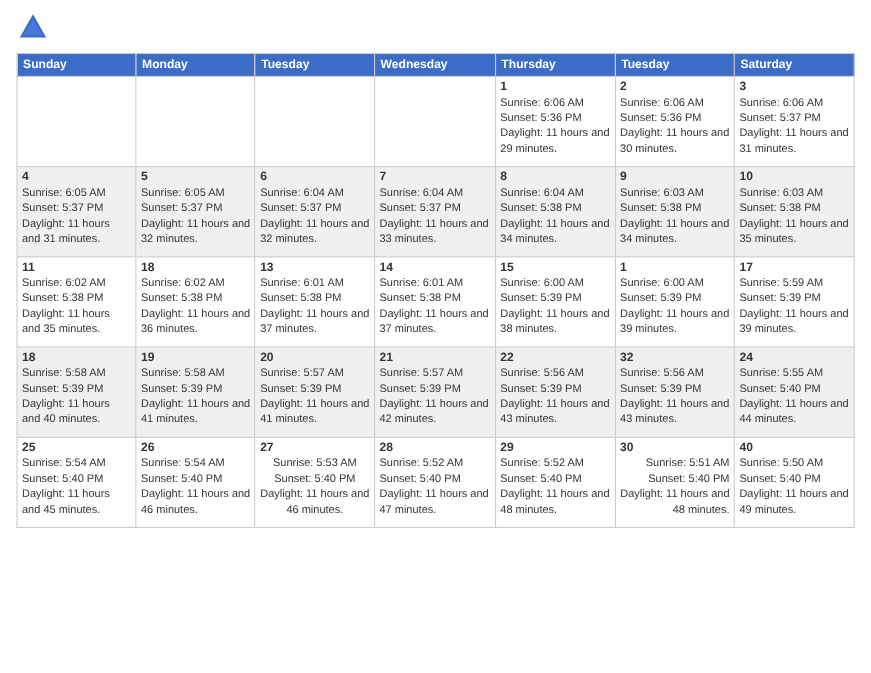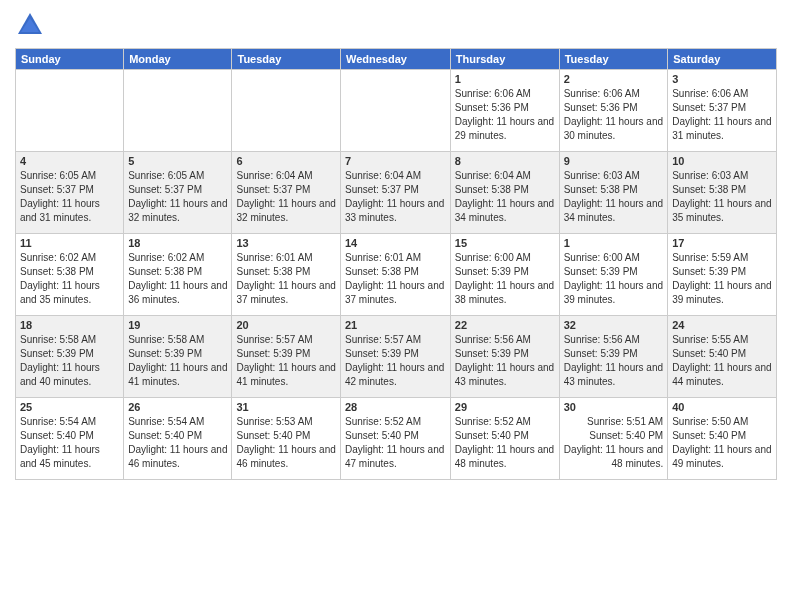--- a/index.html
+++ b/index.html
@@ -296,22 +296,22 @@
 Sunset: 5:40 PM
 Daylight: 11 hours and 45 minutes.</div>
           </td>
           <td>
             <span class="day-num">26</span>
             <div class="day-info" style="white-space: pre-line;">Sunrise: 5:54 AM
 Sunset: 5:40 PM
 Daylight: 11 hours and 46 minutes.</div>
           </td>
           <td>
-            <span class="day-num">31</span>
-            <div class="day-info" style="white-space: pre-line;">Sunrise: 5:53 AM
+            <span class="day-num">27</span>
+            <div class="day-info" style="white-space: pre-line; text-align: center;">Sunrise: 5:53 AM
 Sunset: 5:40 PM
 Daylight: 11 hours and 46 minutes.</div>
           </td>
           <td>
             <span class="day-num">28</span>
             <div class="day-info" style="white-space: pre-line;">Sunrise: 5:52 AM
 Sunset: 5:40 PM
 Daylight: 11 hours and 47 minutes.</div>
           </td>
           <td>

